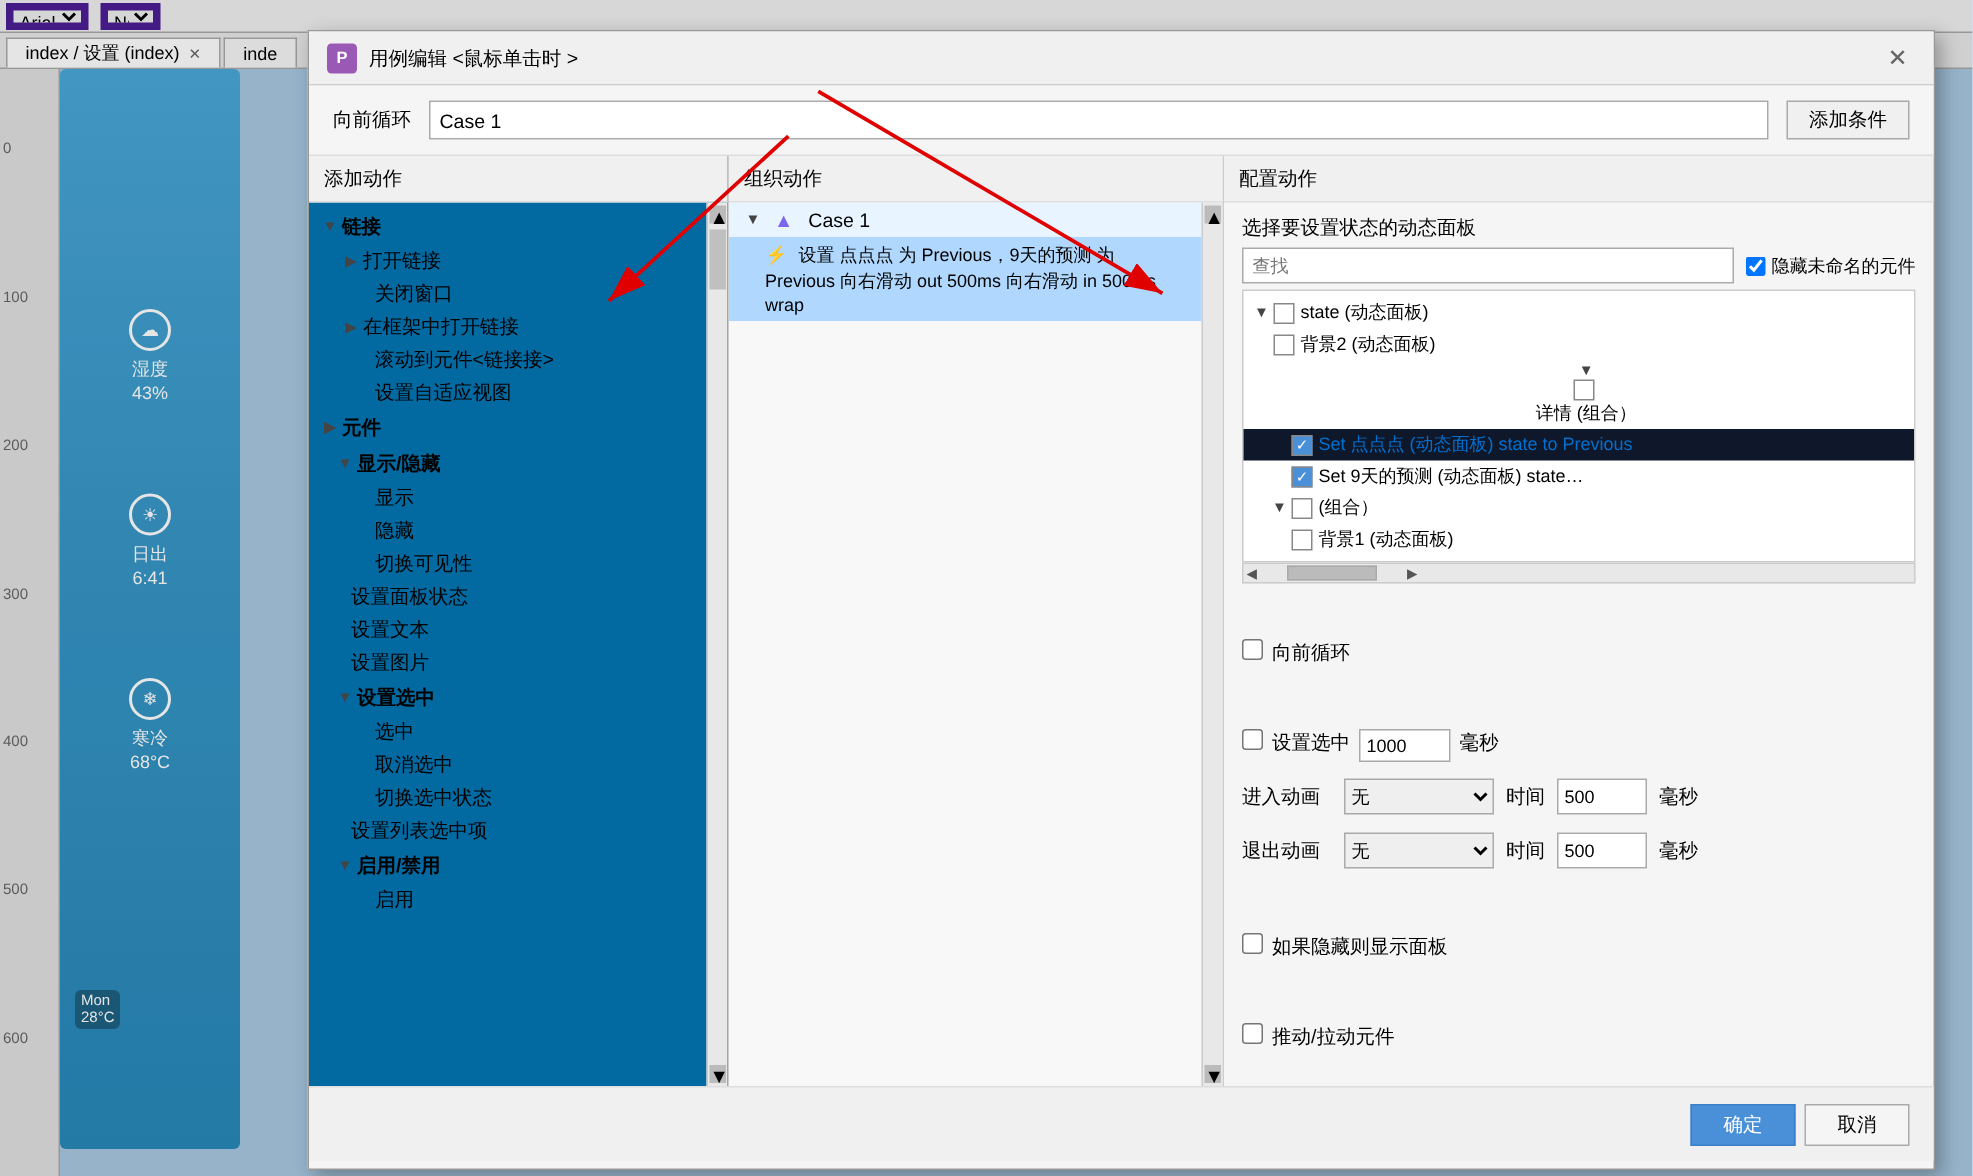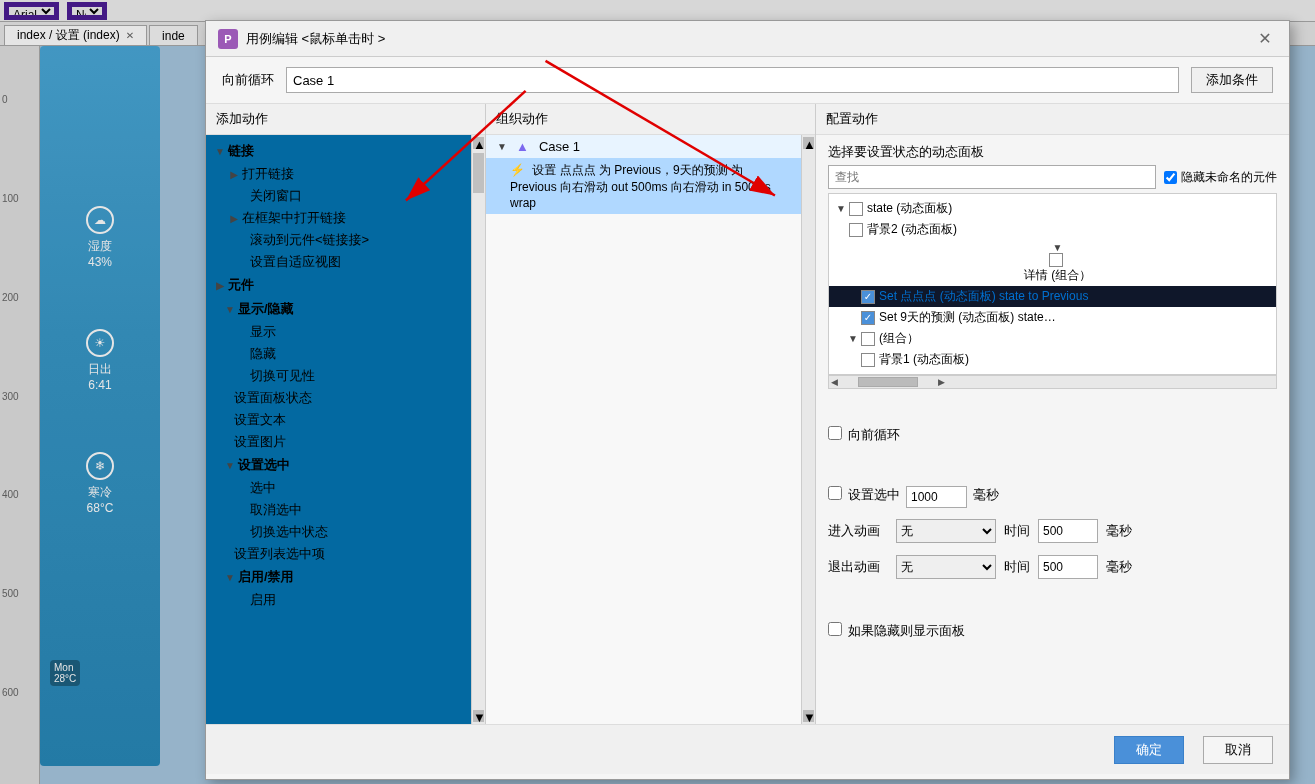--- a/index.html
+++ b/index.html
@@ -179,21 +179,21 @@
     .time-input { width: 60px; height: 24px; border: 1px solid #aaa; font-size: 12px; padding: 0 4px; }
     .ms-label { font-size: 13px; }
 
     
     .checkbox-row { display: flex; align-items: flex-start; padding: 5px 12px; gap: 6px; font-size: 13px; margin-top: 32px; }
     .cb-plain { width: 14px; height: 14px; border: 1px solid #888; background: white; }
 
     
     .dialog-footer {
       height: 50px; display: flex; align-items: center; justify-content: flex-end;
-      padding: 0 16px; gap: 19px; background: #f0f0f0; border-top: 1px solid #ddd;
+      padding: 0 16px; gap: 6px; background: #f0f0f0; border-top: 1px solid #ddd;
     }
     .footer-btn {
       height: 28px; min-width: 70px; border: 1px solid #aaa; background: #f5f5f5;
       cursor: pointer; font-size: 13px; padding: 0 16px;
     }
     .footer-btn.primary { background: #4a90d9; color: white; border-color: #3a80c9; }
 
     
     .scroll-track { width: 14px; background: #e8e8e8; border-left: 1px solid #ccc; position: relative; }
 
@@ -504,20 +504,24 @@
           <span class="time-label">时间</span>
           <input type="text" class="time-input" value="500" style="">
           <span class="ms-label">毫秒</span>
         </div>
 
         <div class="checkbox-row">
           <input type="checkbox" class="cb-plain" style="">
           <span>如果隐藏则显示面板</span>
         </div>
 
+        <div class="checkbox-row">
+          <input type="checkbox" class="cb-plain" style="">
+          <span>推动/拉动元件</span>
+        </div>
       </div>
     </div>
   </div>
 
   <div class="dialog-footer">
     <button class="footer-btn primary">确定</button>
     <button class="footer-btn">取消</button>
   </div>
 
   <svg class="arrows-overlay" viewBox="0 0 1085 760" xmlns="http://www.w3.org/2000/svg">

